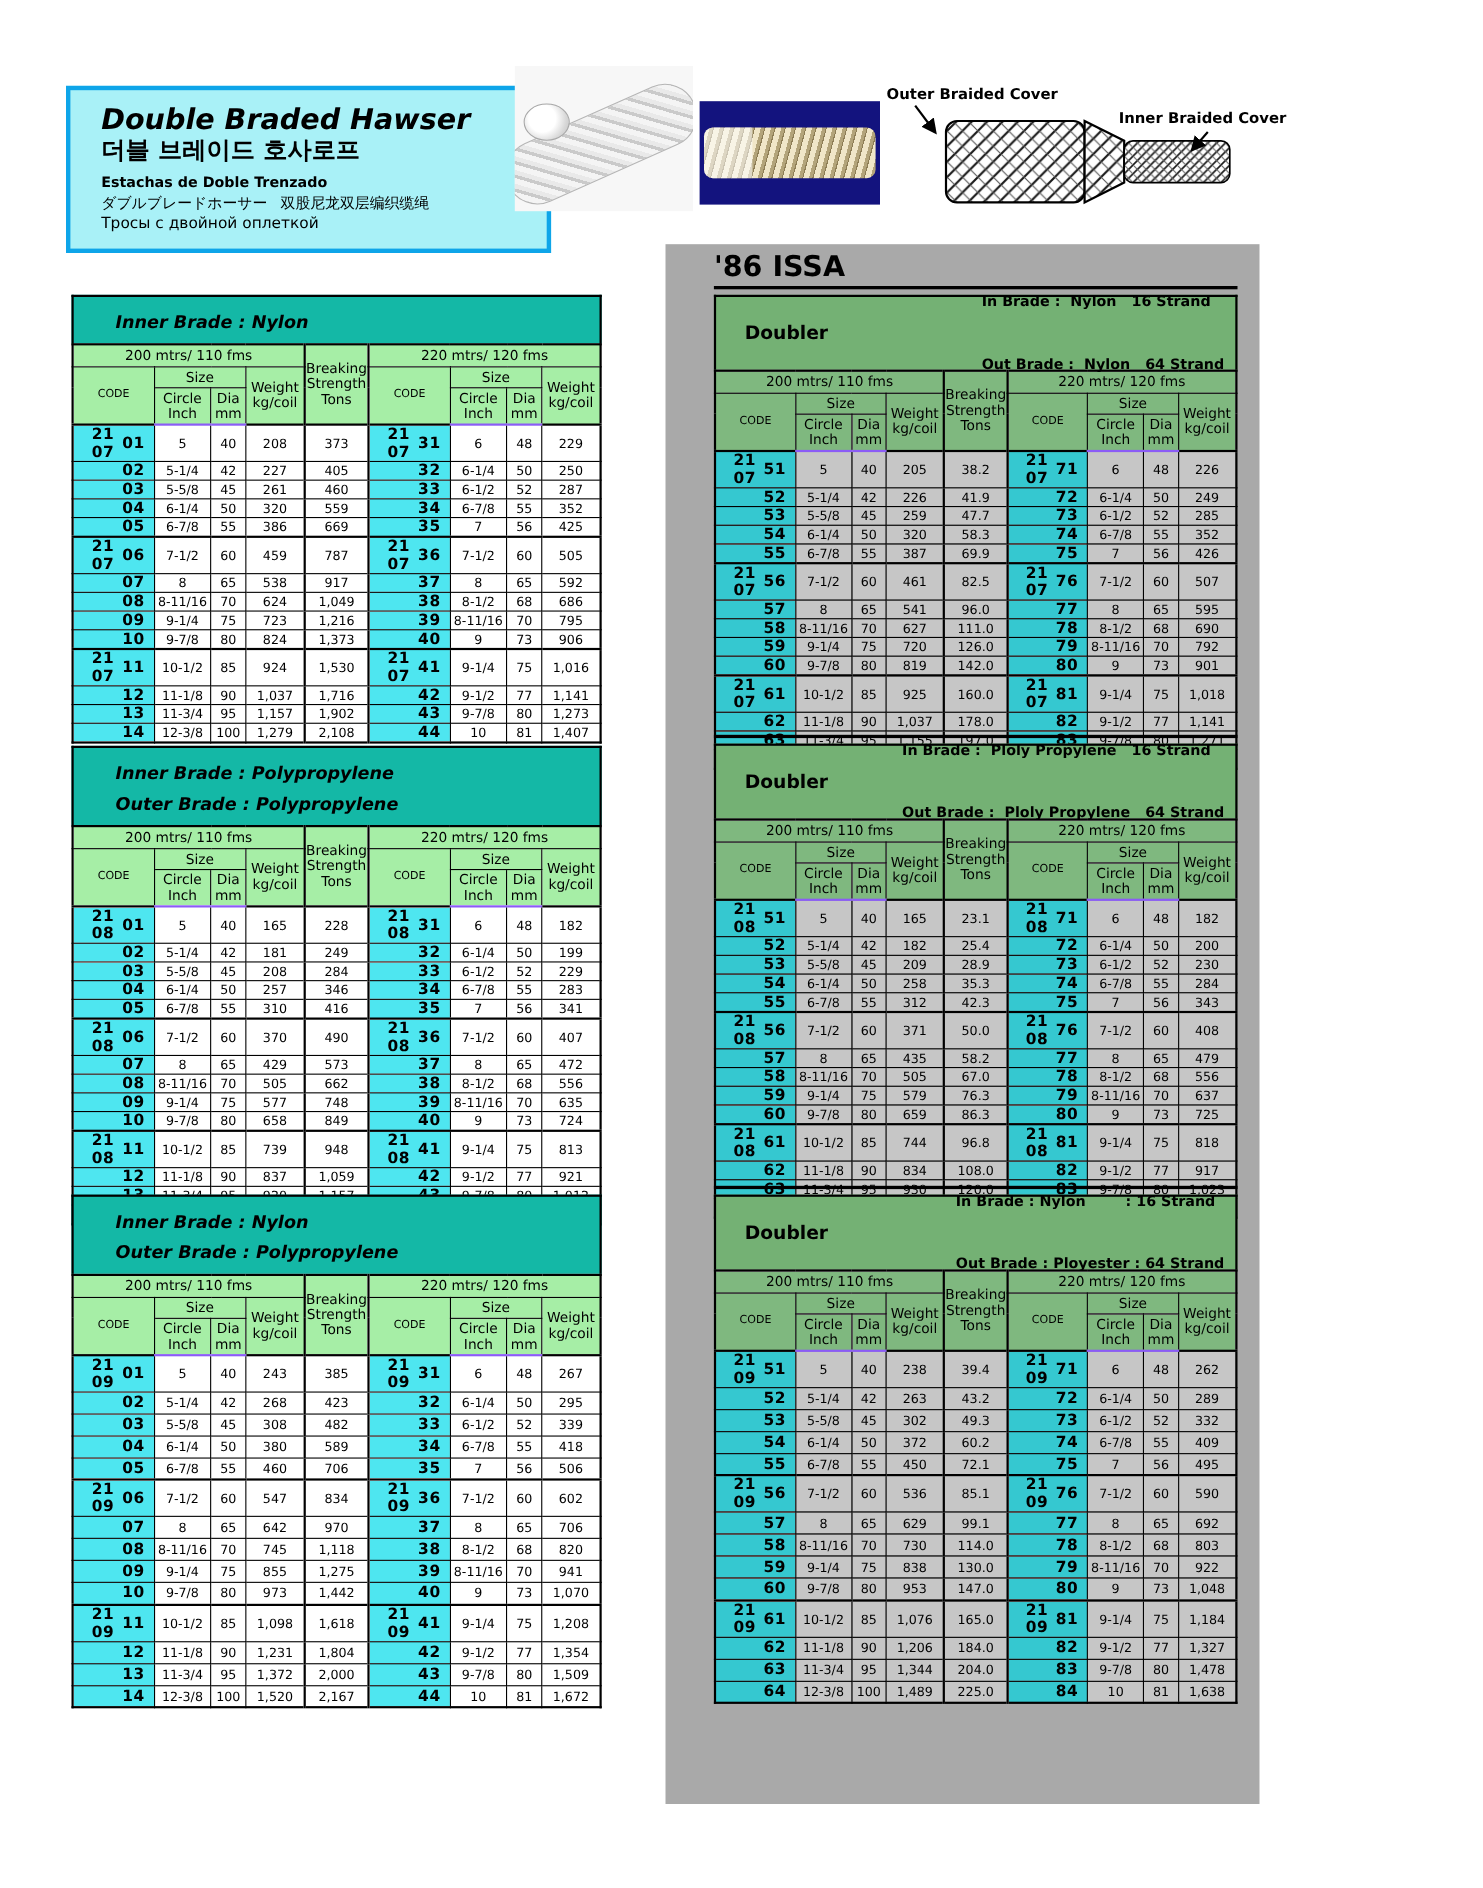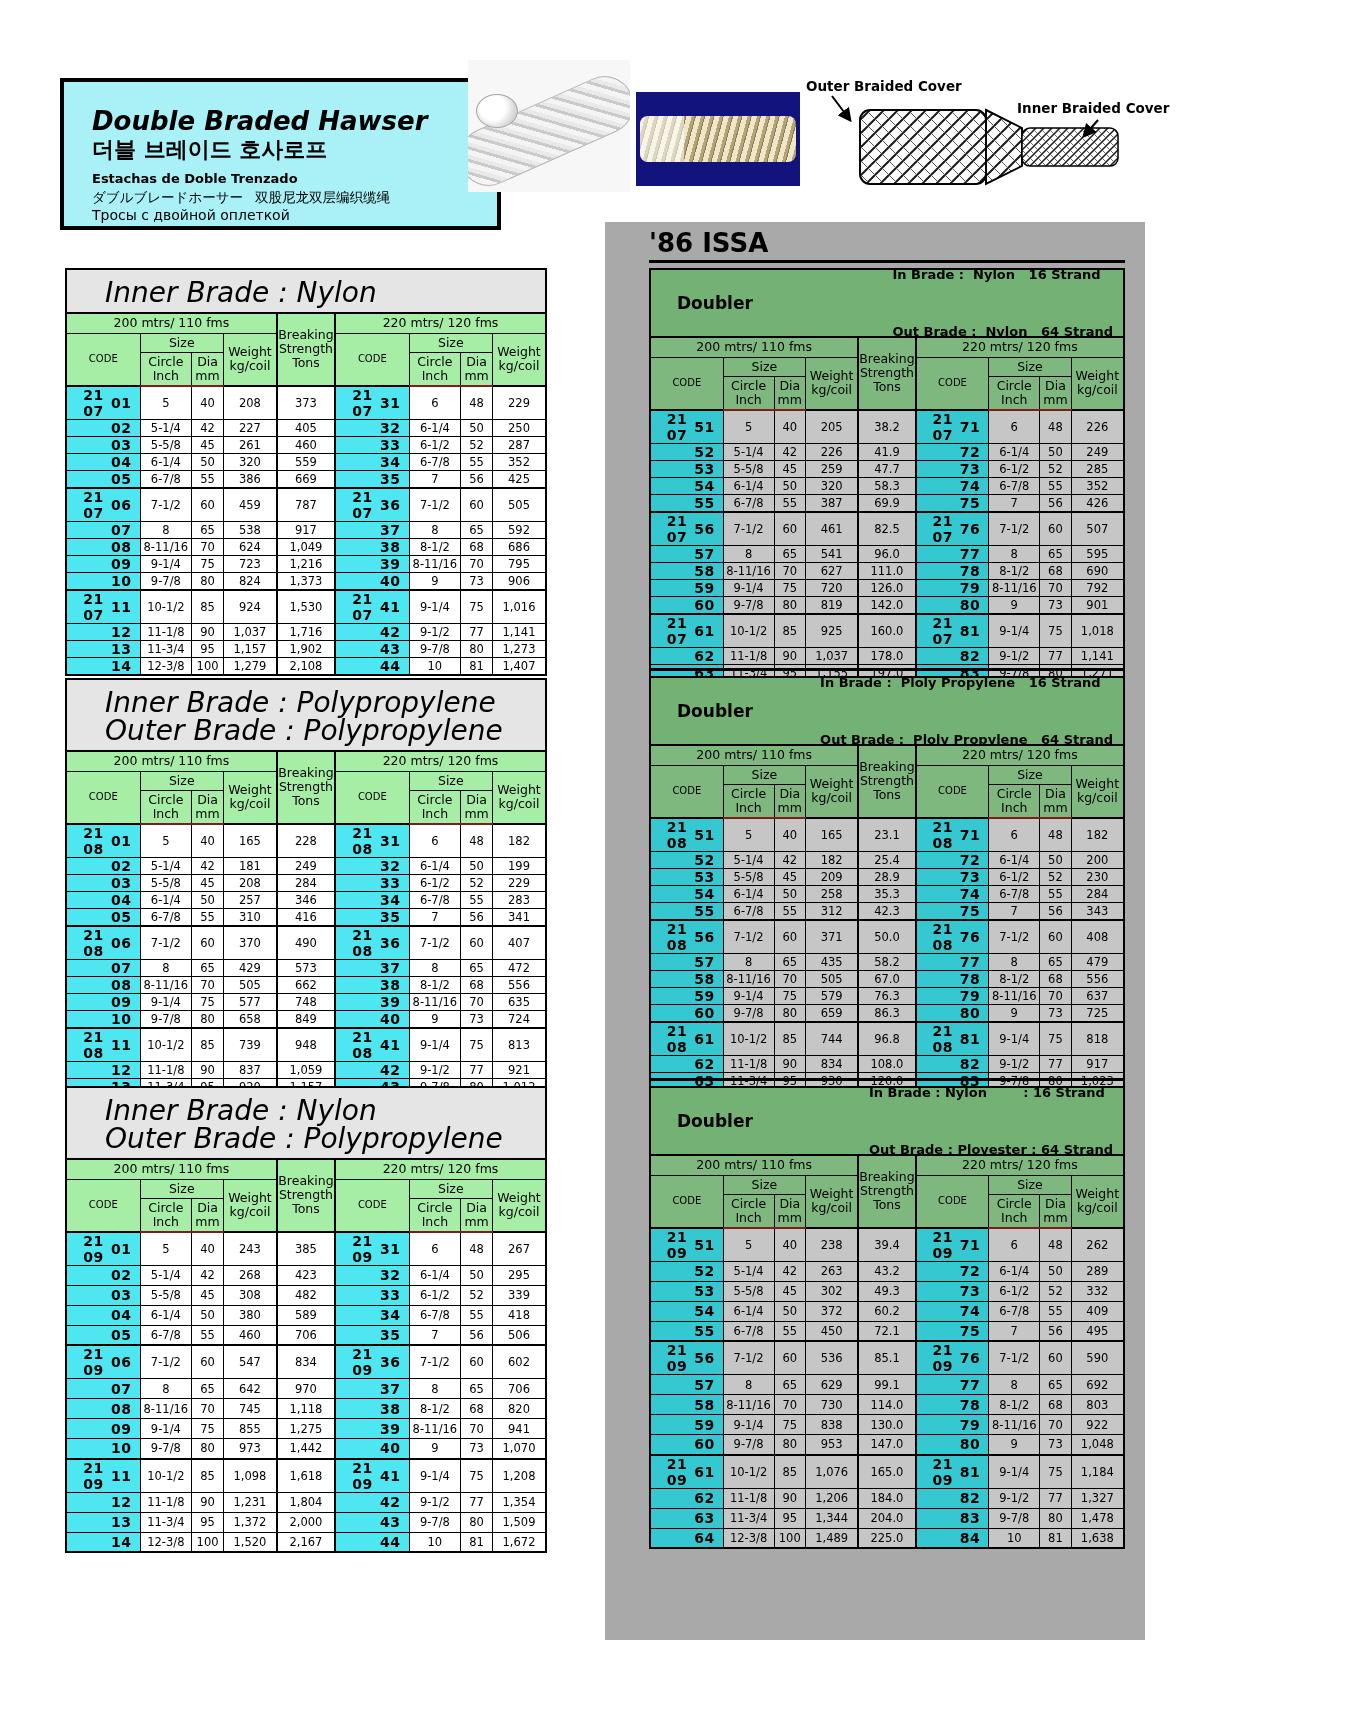--- a/index.html
+++ b/index.html
@@ -1,20 +1,20 @@
 <!DOCTYPE html>
 <html><head>
 <meta charset="utf-8">
 <style>
   *{margin:0;padding:0;box-sizing:border-box}
   html,body{width:1348px;height:1716px}
   body{position:relative;background:#fff;font-family:"DejaVu Sans","Liberation Sans",sans-serif;color:#000;overflow:hidden}
 
   
-  .titlebox{position:absolute;left:60px;top:78px;width:441px;height:152px;background:#a9f1f7;border:4px solid #000000;padding:24px 6px 6px 28px}
+  .titlebox{position:absolute;left:60px;top:78px;width:441px;height:152px;background:#a9f1f7;border:4px solid #0ea5e9;padding:12px 6px 6px 28px}
   .titlebox .t1{font-style:italic;font-weight:bold;font-size:26px;line-height:30px}
   .titlebox .t2{font-weight:bold;font-size:22px;line-height:28px}
   .titlebox .t3{font-weight:bold;font-size:13px;line-height:18px;margin-top:6px}
   .titlebox .t4{font-size:13.5px;line-height:18px}
   .titlebox .t4 .gap2{margin-left:12px}
   .titlebox .t5{font-size:14px;line-height:18px}
 
   
   .photo1{position:absolute;left:468px;top:60px;width:162px;height:132px;background:#f7f7f7;overflow:hidden}
   .rope1{position:absolute;left:-14px;top:42px;width:185px;height:58px;border-radius:29px;border:1px solid #b5b5b5;
@@ -34,31 +34,31 @@
   .diagram svg{position:absolute;left:0;top:0}
 
   
   .thost{position:relative}
   .datatable{width:100%;border-collapse:collapse;table-layout:fixed;border:2px solid #000}
   .datatable th,.datatable td{border:1px solid #000;text-align:center;vertical-align:middle;overflow:hidden;font-weight:normal}
   .datatable th{font-size:12.5px;line-height:14px;padding:2px 0}
   .datatable th.band{height:20px;padding:1px 0}
   .datatable th.codeh{font-size:10px}
   .datatable th.bcol,.datatable td.bcol{border-left:2px solid #000;border-right:2px solid #000}
-  .datatable thead tr:last-child th{border-bottom:2px solid #7f1d1d}
+  .datatable thead tr:last-child th{border-bottom:2px solid #8b5cf6}
   .datatable td{height:17px;font-size:11.5px;padding:0 2px}
   .tall .datatable td{height:20px}
   .datatable tr.gstart td{border-top:2px solid #000}
   .datatable td.code{display:table-cell}
   .datatable td.code .cwrap{display:flex;justify-content:space-between;align-items:center;padding:0 6px 0 7px}
   .datatable .pfx,.datatable .sfx{font-weight:bold;font-size:14px;letter-spacing:.5px}
 
   
   .ltable{position:absolute;left:65px;width:482px}
-  .ltitle{background:#e5e5e5;border:2px solid #000;border-bottom:none;padding:9px 0 5px 38px;font-style:italic;font-weight:normal;font-size:28px;line-height:28px}
+  .ltitle{background:#14b8a6;border:2px solid #000;border-bottom:none;padding:9px 0 5px 38px;font-style:italic;font-weight:bold;font-size:16px;line-height:28px}
   .left .datatable th{background:#a6eea6}
   .left .datatable td{background:#fff}
   .left .datatable td.code{background:#4ee6f0}
 
   
   .panel{position:absolute;left:605px;top:222px;width:540px;height:1418px;background:#a9a9a9}
   .issa{position:absolute;left:44px;top:6px;font-weight:bold;font-size:26px}
   .rtable{position:absolute;left:44px;width:476px}
   .rule{border-top:3px solid #000;margin-bottom:5px}
   .rband{background:#74b174;border:2px solid #000;border-bottom:none;height:68px;display:flex;align-items:center;padding:0 10px 0 26px}

